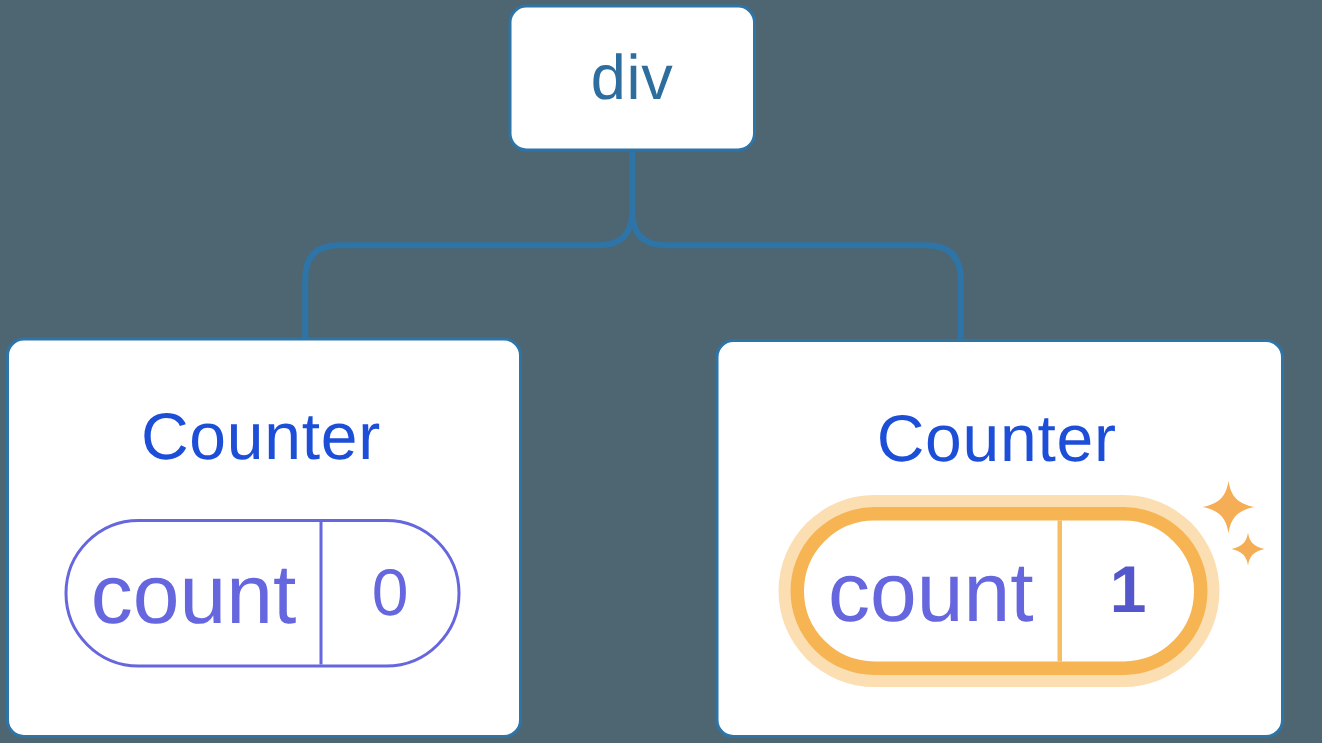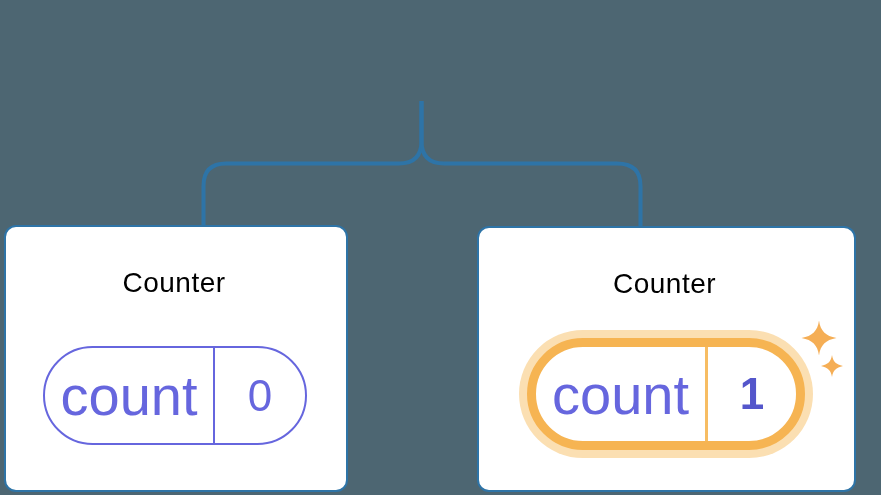--- a/index.html
+++ b/index.html
@@ -47,23 +47,23 @@
     border: 2.5px solid #2E74A7;
     border-radius: 12px;
   }
   .card-left  { left: 4px;   top: 225px; width: 344px; height: 267px; }
   .card-right { left: 477px; top: 226px; width: 379px; height: 266px; }
   .card-title {
     position: absolute;
     left: 0; right: 4px;
     top: 40px;
     text-align: center;
-    font-size: 28px;
+    font-size: 44px;
     font-weight: 500;
-    color: #000000;
+    color: #1d4ed8;
     letter-spacing: 0.5px;
   }
   
   .pill {
     position: absolute;
     box-sizing: border-box;
     background: #ffffff;
     display: flex;
     align-items: stretch;
   }
@@ -115,20 +115,23 @@
 </head>
 <body>
 
 <div class="stage">
 
   <svg class="connectors" viewBox="0 0 881 495" xmlns="http://www.w3.org/2000/svg">
     <path d="M421.5 101 L421.5 141 Q421.5 163.5 399 163.5 L226 163.5 Q203.5 163.5 203.5 186 L203.5 229" fill="none" stroke="#2E74A7" stroke-width="4"></path>
     <path d="M421.5 101 L421.5 141 Q421.5 163.5 444 163.5 L617 163.5 Q640.5 163.5 640.5 186 L640.5 229" fill="none" stroke="#2E74A7" stroke-width="4"></path>
   </svg>
 
+  <div class="node">
+    <span class="node-label">div</span>
+  </div>
 
   <div class="card card-left">
     <div class="card-title">Counter</div>
     <div class="pill pill-plain">
       <div class="pill-key">count</div>
       <div class="pill-value">0</div>
     </div>
   </div>
 
   <div class="card card-right">

